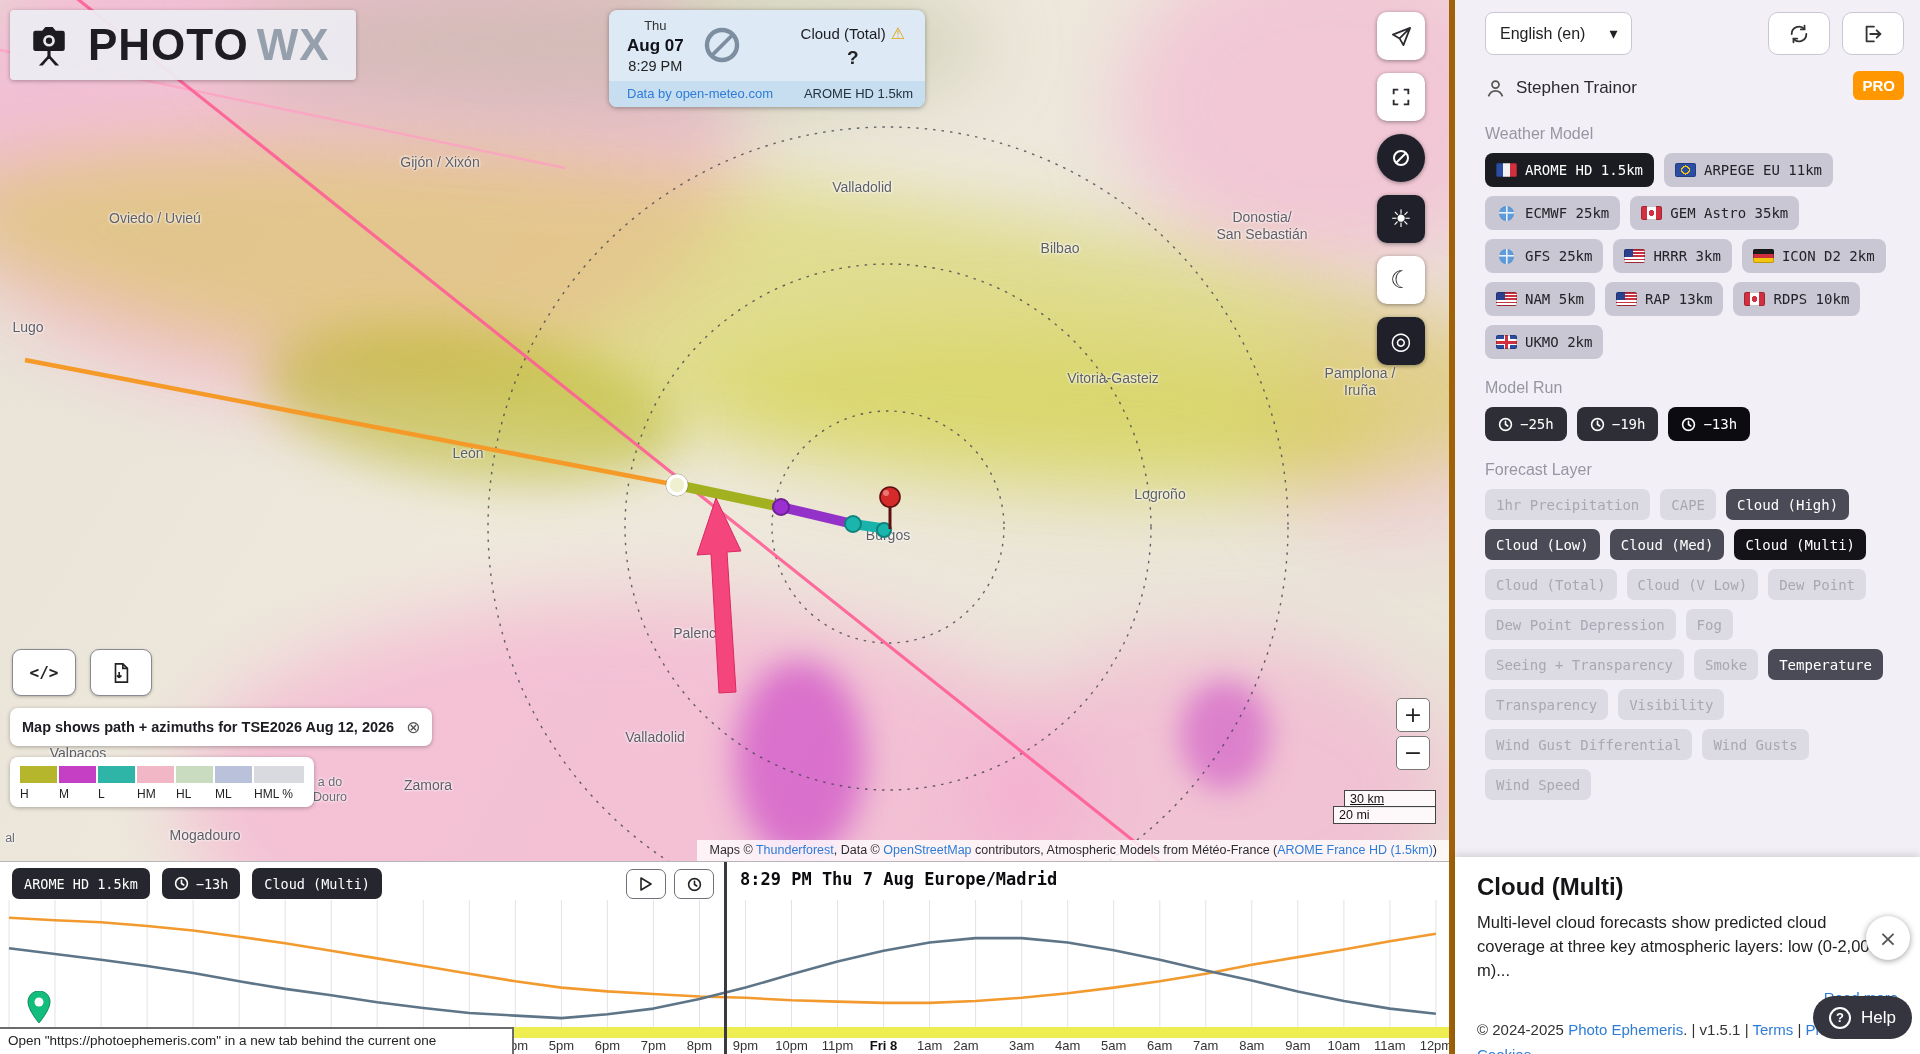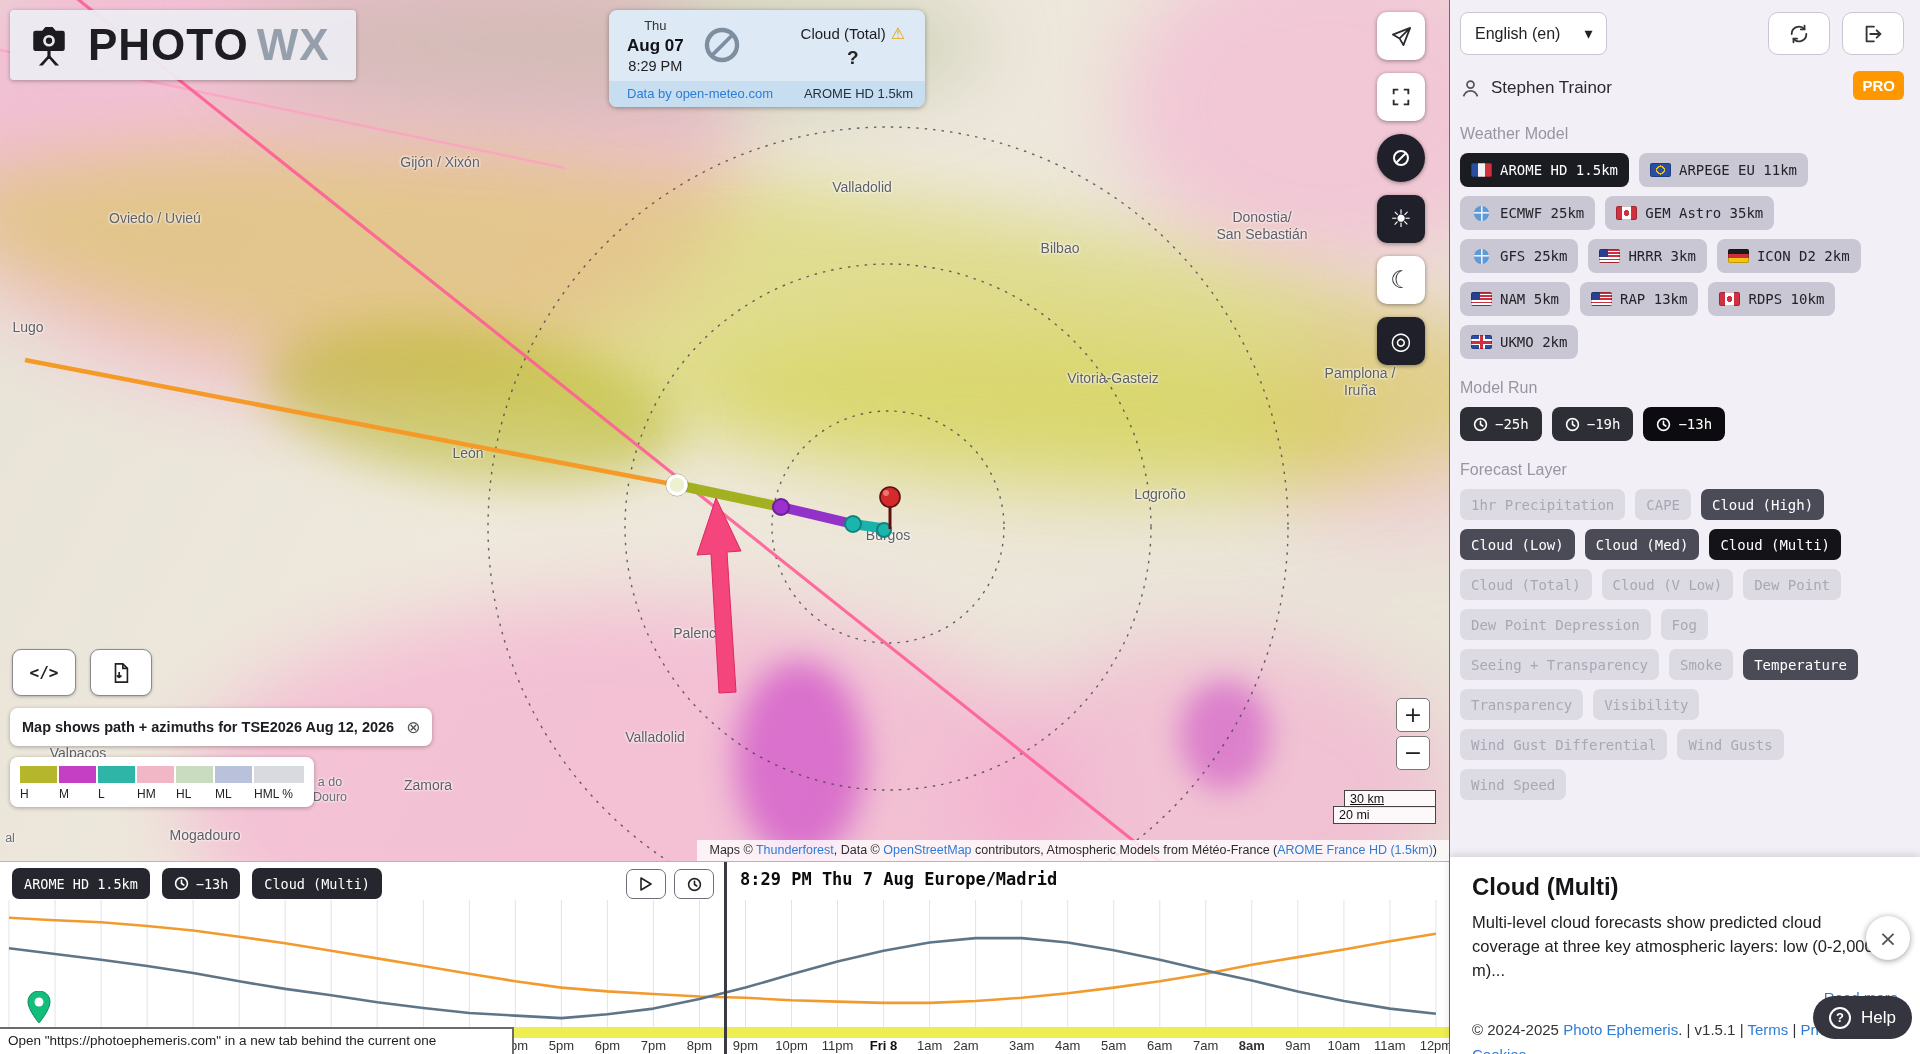--- a/index.html
+++ b/index.html
@@ -93,22 +93,22 @@
   .band{position:absolute;left:0;top:165px;height:11px;width:100%;background:#eeee52;}
   .time-axis{position:absolute;left:0;top:176px;width:100%;height:17px;}
   .tlab{position:absolute;top:0;transform:translateX(-50%);font-size:13px;color:#333;white-space:nowrap;}
   .tlab.bold{font-weight:bold;color:#111;}
   .gpin{position:absolute;left:27px;top:129px;z-index:2;}
   .status{position:absolute;left:0;bottom:0;width:514px;height:27px;background:#fff;border-top:2px solid #6b6b6b;
         border-right:2px solid #6b6b6b;font-size:13.5px;line-height:24px;color:#222;padding-left:8px;box-sizing:border-box;
         white-space:nowrap;overflow:hidden;z-index:4;}
 
   
-  .sidebar{position:absolute;left:1449px;top:0;width:471px;height:1054px;background:#f2f0f6;border-left:1px solid #a16207;
-        box-sizing:border-box;padding:12px 16px 0 10px;}
+  .sidebar{position:absolute;left:1449px;top:0;width:471px;height:1054px;background:#f2f0f6;border-left:6px solid #a16207;
+        box-sizing:border-box;padding:12px 16px 0 30px;}
   .side-top{display:flex;justify-content:space-between;align-items:center;}
   .lang{display:inline-flex;align-items:center;gap:24px;background:#fff;border:1.6px solid #c9c7d2;border-radius:8px;
         height:43px;padding:0 14px;font-size:16px;color:#222;cursor:pointer;box-sizing:border-box;}
   .topbtns{display:flex;gap:12px;}
   .ib2{width:62px;height:43px;background:#fff;border:1.6px solid #c9c7d2;border-radius:10px;display:flex;align-items:center;
         justify-content:center;color:#333;cursor:pointer;padding:0;}
   .user{display:flex;align-items:center;gap:10px;margin-top:16px;font-size:17px;color:#2a2a30;position:relative;height:34px;}
   .pro{position:absolute;right:0;top:0;background:#ff9800;color:#fff;font-weight:bold;font-size:15px;border-radius:6px;padding:6px 9px;}
   .sec-label{font-size:16px;color:#9795a2;margin:20px 0 10px;}
   .btn-row{display:flex;gap:10px;margin-bottom:9px;}
@@ -421,21 +421,21 @@
         <div class="tlab" style="left: 791.51px;">10pm</div>
         <div class="tlab" style="left: 837.54px;">11pm</div>
         <div class="tlab bold" style="left: 883.57px;">Fri 8</div>
         <div class="tlab" style="left: 929.6px;">1am</div>
         <div class="tlab" style="left: 966px;">2am</div>
         <div class="tlab" style="left: 1021.66px;">3am</div>
         <div class="tlab" style="left: 1067.69px;">4am</div>
         <div class="tlab" style="left: 1113.72px;">5am</div>
         <div class="tlab" style="left: 1159.75px;">6am</div>
         <div class="tlab" style="left: 1205.78px;">7am</div>
-        <div class="tlab" style="left: 1251.81px; font-weight: bold;">8am</div>
+        <div class="tlab" style="left: 1251.81px;">8am</div>
         <div class="tlab" style="left: 1297.84px;">9am</div>
         <div class="tlab" style="left: 1343.87px;">10am</div>
         <div class="tlab" style="left: 1389.9px;">11am</div>
         <div class="tlab" style="left: 1435.93px;">12pm</div>
       </div>
     <div class="divider"></div>
 
     <span class="gpin">
       <svg width="24" height="32" viewBox="0 0 24 32">
           <path d="M12 0C5.4 0 1 5 1 11c0 8 11 21 11 21s11-13 11-21C23 5 18.6 0 12 0z" fill="#13bd7c" stroke="#0a8a59" stroke-width="1"></path>

